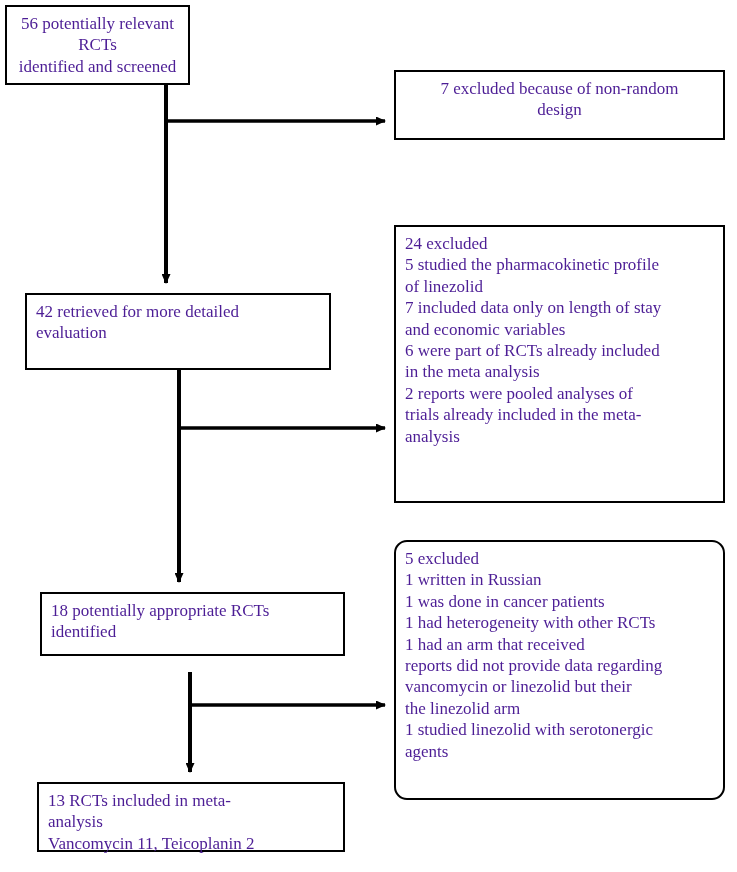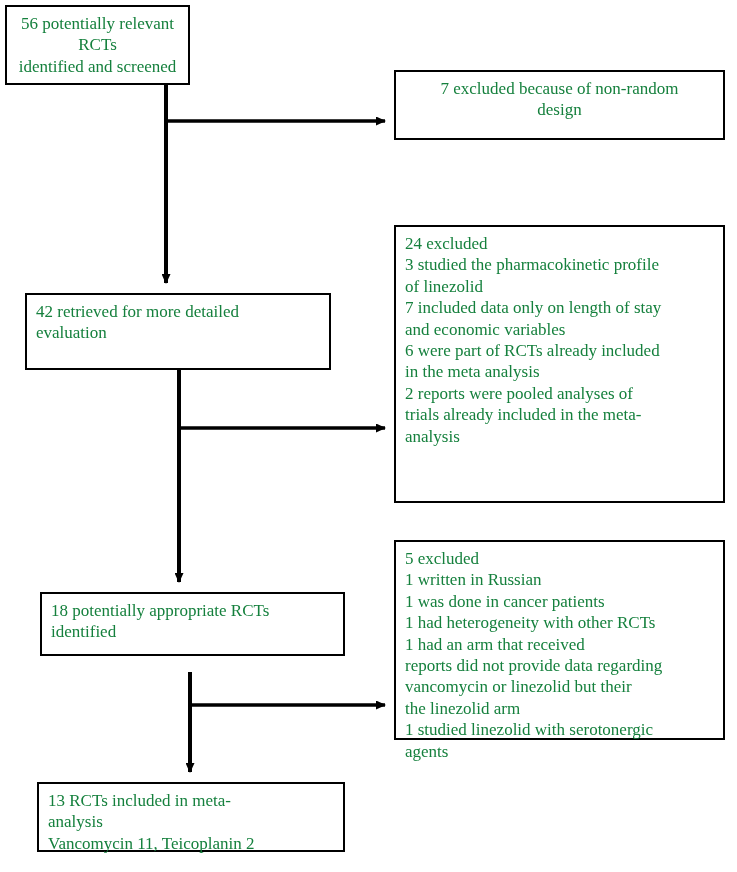--- a/index.html
+++ b/index.html
@@ -27,21 +27,21 @@
     height: 872px;
     pointer-events: none;
   }
   .node-box {
     position: absolute;
     box-sizing: border-box;
     border: 2px solid #000000;
     background: #ffffff;
     font-size: 17px;
     line-height: 1.26;
-    color: #15803d;
+    color: #4c1d95;
   }
   .node-inner {
     padding: 6px 9px 4px 9px;
   }
   .txt-center { text-align: center; }
   .txt-left   { text-align: left; }
   .line { display: block; }
   .line.just { text-align: justify; text-align-last: left; }
   .line.lastline { text-align: left; }
 </style>
@@ -114,33 +114,33 @@
   <div class="node-box" style="left:394px; top:70px; width:331px; height:70px;">
     <div class="node-inner txt-center">
       <span class="line">7 excluded because of non-random</span>
       <span class="line">design</span>
     </div>
   </div>
 
   <div class="node-box" style="left:394px; top:225px; width:331px; height:278px;">
     <div class="node-inner txt-left">
       <span class="line lastline">24 excluded</span>
-      <span class="line lastline">3 studied the pharmacokinetic profile</span>
+      <span class="line lastline">5 studied the pharmacokinetic profile</span>
       <span class="line lastline">of linezolid</span>
       <span class="line lastline">7 included data only on length of stay</span>
       <span class="line lastline">and economic variables</span>
       <span class="line lastline">6 were part of RCTs already included</span>
       <span class="line lastline">in the meta analysis</span>
       <span class="line just">2 reports were pooled analyses of</span>
       <span class="line just">trials already included in the meta-</span>
       <span class="line lastline">analysis</span>
     </div>
   </div>
 
-  <div class="node-box" style="left:394px; top:540px; width:331px; height:200px;">
+  <div class="node-box" style="left:394px; top:540px; width:331px; height:260px;border-radius:13px;">
     <div class="node-inner txt-left">
       <span class="line lastline">5 excluded</span>
       <span class="line lastline">1 written in Russian</span>
       <span class="line lastline">1 was done in cancer patients</span>
       <span class="line lastline">1 had heterogeneity with other RCTs</span>
       <span class="line just">1 had an arm that received</span>
       <span class="line lastline">reports did not provide data regarding</span>
       <span class="line just">vancomycin or linezolid but their</span>
       <span class="line lastline">the linezolid arm</span>
       <span class="line lastline">1 studied linezolid with serotonergic</span>

